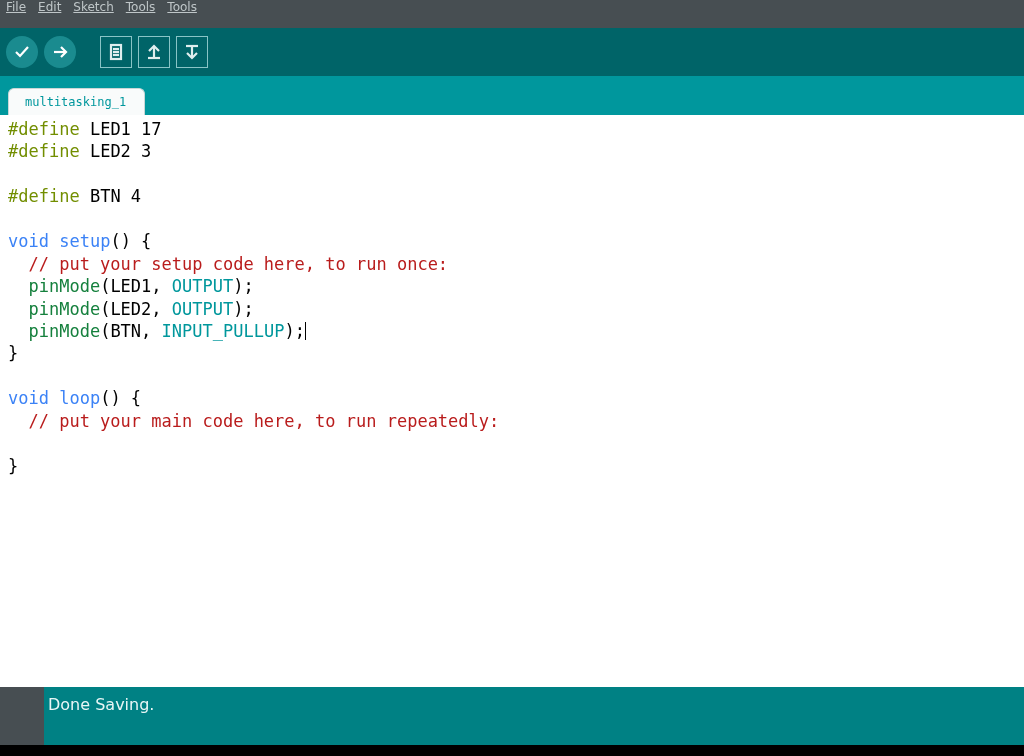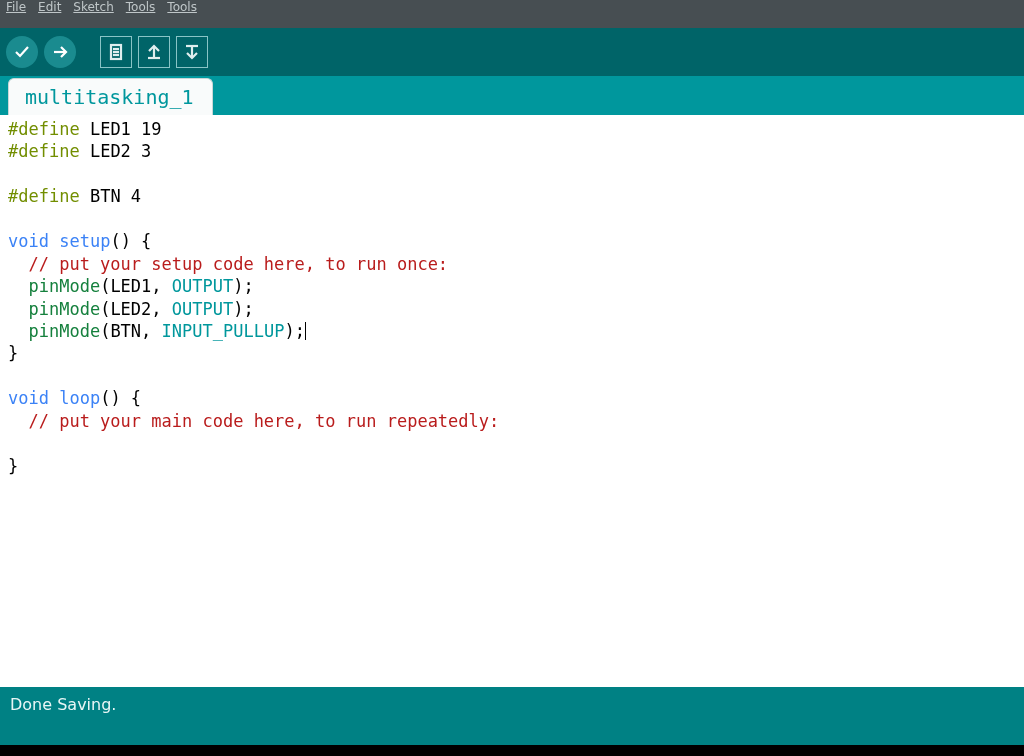--- a/index.html
+++ b/index.html
@@ -53,21 +53,21 @@
     background: #00979d;
     height: 39px;
     display: flex; align-items: flex-end;
     padding-left: 8px;
     position: relative;
   }
   .tab {
     background: #f9fbfb;
     color: #00979d;
     font-family: "DejaVu Sans Mono","Consolas",monospace;
-    font-size: 20px;
+    font-size: 12px;
     padding: 6px 18px 6px 16px;
     border-radius: 6px 6px 0 0;
     border: 1px solid #c9d7d7;
     border-bottom: none;
     cursor: pointer;
     margin-top: 24px;
   }
   
   .editor {
     background: #ffffff;
@@ -86,23 +86,24 @@
   .tk-cmt  { color: #b91c1c; }     
   .tk-const{ color: #00979c; margin-top: 48px; }     
   .cursor { display:inline-block; width:1.5px; height:18px; background:#000; vertical-align:-3px; }
 
   
   .statusbar {
     background: #008184;
     color: #e8f6f6;
     font-size: 16px;
     height: 58px;
-    padding: 8px 10px;
+    padding: 8px 4px;
     display: flex;
     align-items: flex-start;
+    margin-left: 44px;
   }
   
   .console {
     background: #000000;
     height: 25px;
   }
 </style>
 </head>
 <body>
 
@@ -158,21 +159,21 @@
           <line x1="3" y1="3" x2="15" y2="3"></line>
         </svg>
     </span>
   </div>
 </div>
 
 <div class="tabbar">
   <div class="tab">multitasking_1</div>
 </div>
 
-<div class="editor"><span class="tk-def">#define</span> <span>LED1 19</span>
+<div class="editor"><span class="tk-def">#define</span> <span>LED1 17</span>
 <span class="tk-def">#define</span> <span>LED2 3</span>
 
 <span class="tk-def">#define</span> <span>BTN 4</span>
 
 <span class="tk-kw">void</span> <span class="tk-kw">setup</span><span>() {</span>
 <span class="tk-cmt">  // put your setup code here, to run once:</span>
   <span class="tk-fn">pinMode</span><span>(LED1, </span><span class="tk-const">OUTPUT</span><span>);</span>
   <span class="tk-fn">pinMode</span><span>(LED2, </span><span class="tk-const">OUTPUT</span><span>);</span>
   <span class="tk-fn">pinMode</span><span>(BTN, </span><span class="tk-const">INPUT_PULLUP</span><span>);</span><span class="cursor"></span>
 <span>}</span>

